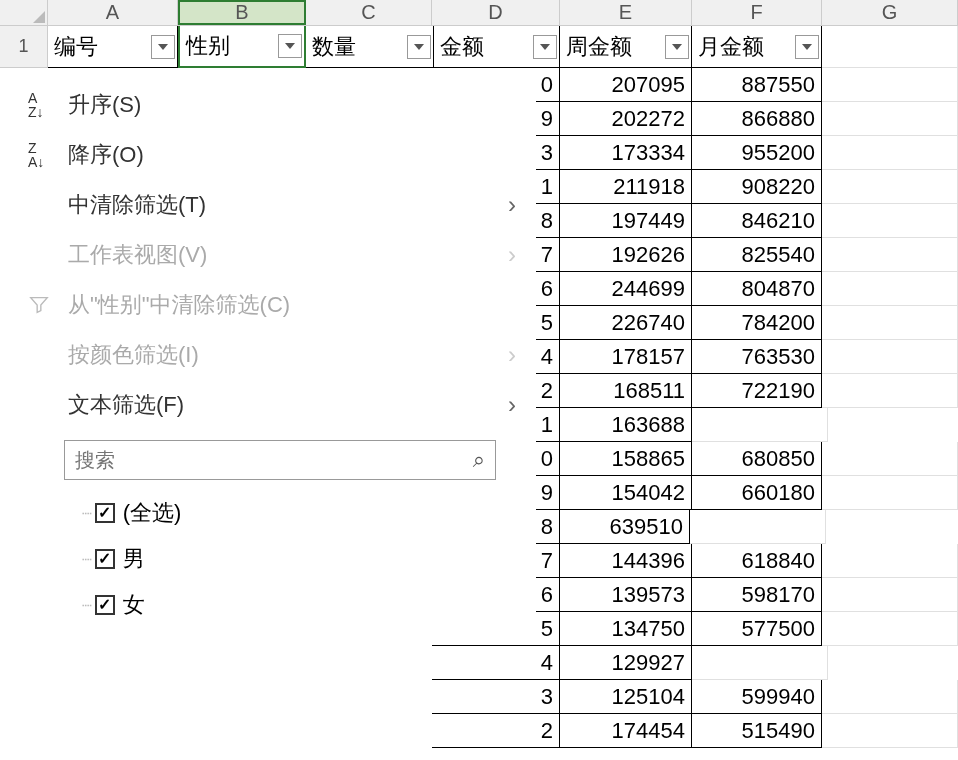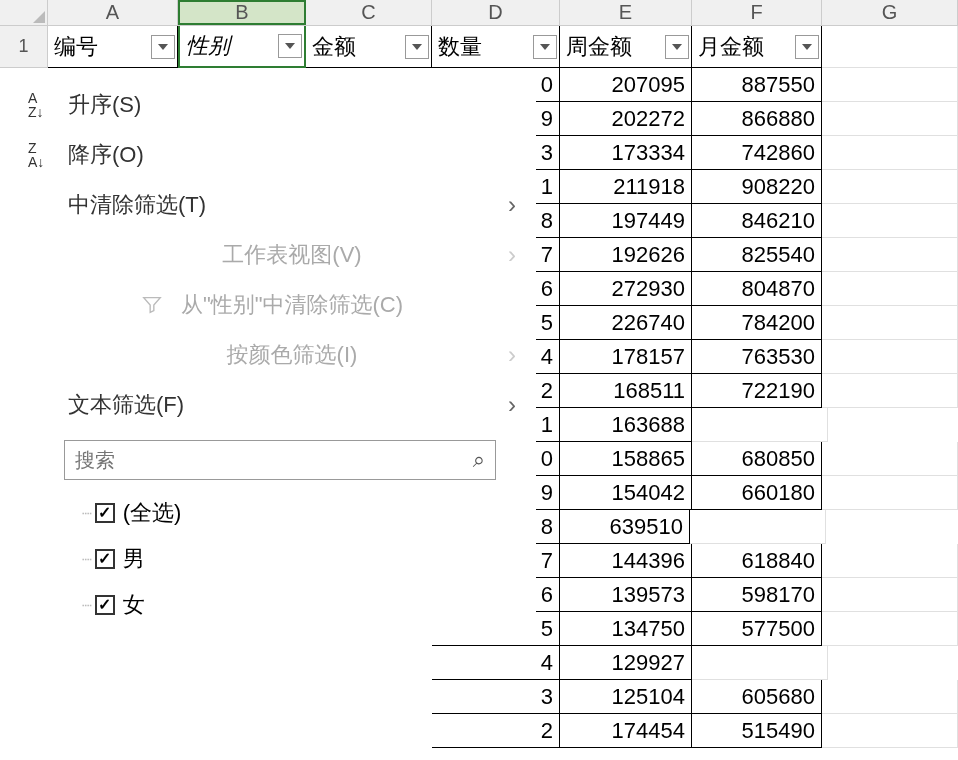--- a/index.html
+++ b/index.html
@@ -18,21 +18,21 @@
     .cell.thin-border { border-right: 1px solid #e0e0e0; border-bottom: 1px solid #e0e0e0; }
     .cell-right { justify-content: flex-end; }
     .dropdown-btn { position: absolute; right: 2px; top: 50%; transform: translateY(-50%); width: 24px; height: 24px; border: 1px solid #999; background: #fff; display: flex; align-items: center; justify-content: center; cursor: pointer; }
     .dropdown-btn::after { content: ""; border-left: 5px solid transparent; border-right: 5px solid transparent; border-top: 6px solid #555; }
     
     .data-rows { position: absolute; top: 68px; left: 0; right: 0; }
     .data-row { display: flex; height: 34px; }
     
     .filter-menu { position: absolute; top: 70px; left: 8px; width: 528px; background: #fff; z-index: 100; padding: 10px 0; }
     .menu-item { display: flex; align-items: center; padding: 10px 20px; font-size: 22px; color: #333; cursor: pointer; position: relative; }
-    .menu-item.disabled { color: #aaa; cursor: default; justify-content: center; }
+    .menu-item.disabled { color: #aaa; cursor: default; }
     .menu-icon { width: 40px; display: flex; align-items: center; justify-content: flex-start; }
     .menu-arrow { position: absolute; right: 20px; font-size: 24px; color: #666; }
     .menu-item.disabled .menu-arrow { color: #ccc; }
     
     .search-box { margin: 10px 40px 10px 56px; border: 1px solid #999; display: flex; align-items: center; padding: 6px 10px; }
     .search-box input { flex: 1; border: none; outline: none; font-size: 20px; color: #14532d; }
     .search-icon { font-size: 22px; color: #555; }
     
     .filter-tree { margin: 8px 40px 0 74px; }
     .tree-item { display: flex; align-items: center; padding: 8px 0; font-size: 22px; }
@@ -62,30 +62,30 @@
   <div class="col-head wF">F</div>
   <div class="col-head wG">G</div>
 </div>
 
 <div class="main-row">
   <div class="row-header">1</div>
   <div class="cell wA">
     <span>编号</span>
     <div class="dropdown-btn"></div>
   </div>
-  <div class="cell wB" style="border:2px solid #2e7d32; border-top:none;font-style:italic;">
+  <div class="cell wB" style="border:2px solid #2e7d32; border-top:none;">
     <span>性别</span>
+    <div class="dropdown-btn"></div>
+  </div>
+  <div class="cell wD">
+    <span>数量</span>
     <div class="dropdown-btn"></div>
   </div>
   <div class="cell wC">
     <span>金额</span>
-    <div class="dropdown-btn"></div>
-  </div>
-  <div class="cell wD">
-    <span>数量</span>
     <div class="dropdown-btn"></div>
   </div>
   <div class="cell wE">
     <span>周金额</span>
     <div class="dropdown-btn"></div>
   </div>
   <div class="cell wF">
     <span>月金额</span>
     <div class="dropdown-btn"></div>
   </div>
@@ -107,21 +107,21 @@
       <div class="cell wD cell-right">9</div>
       <div class="cell wE cell-right">202272</div>
       <div class="cell wF cell-right">866880</div>
       <div class="cell wG thin-border"></div>
     </div>
     <div class="data-row">
       <div style="width:48px"></div>
       <div style="width:384px"></div>
       <div class="cell wD cell-right">3</div>
       <div class="cell wE cell-right">173334</div>
-      <div class="cell wF cell-right">742860</div>
+      <div class="cell wF cell-right">955200</div>
       <div class="cell wG thin-border"></div>
     </div>
     <div class="data-row">
       <div style="width:48px"></div>
       <div style="width:384px"></div>
       <div class="cell wD cell-right">1</div>
       <div class="cell wE cell-right">211918</div>
       <div class="cell wF cell-right">908220</div>
       <div class="cell wG thin-border"></div>
     </div>
@@ -138,21 +138,21 @@
       <div style="width:384px"></div>
       <div class="cell wD cell-right">7</div>
       <div class="cell wE cell-right">192626</div>
       <div class="cell wF cell-right">825540</div>
       <div class="cell wG thin-border"></div>
     </div>
     <div class="data-row">
       <div style="width:48px"></div>
       <div style="width:384px"></div>
       <div class="cell wD cell-right">6</div>
-      <div class="cell wE cell-right">272930</div>
+      <div class="cell wE cell-right">244699</div>
       <div class="cell wF cell-right">804870</div>
       <div class="cell wG thin-border"></div>
     </div>
     <div class="data-row">
       <div style="width:48px"></div>
       <div style="width:384px"></div>
       <div class="cell wD cell-right">5</div>
       <div class="cell wE cell-right">226740</div>
       <div class="cell wF cell-right">784200</div>
       <div class="cell wG thin-border"></div>
@@ -232,21 +232,21 @@
       <div style="width:384px"></div>
       <div class="cell wD cell-right">4</div>
       <div class="cell wE cell-right">129927</div>
       <div class="cell wG thin-border"></div>
     </div>
     <div class="data-row">
       <div style="width:48px"></div>
       <div style="width:384px"></div>
       <div class="cell wD cell-right">3</div>
       <div class="cell wE cell-right">125104</div>
-      <div class="cell wF cell-right">605680</div>
+      <div class="cell wF cell-right">599940</div>
       <div class="cell wG thin-border"></div>
     </div>
     <div class="data-row">
       <div style="width:48px"></div>
       <div style="width:384px"></div>
       <div class="cell wD cell-right">2</div>
       <div class="cell wE cell-right">174454</div>
       <div class="cell wF cell-right">515490</div>
       <div class="cell wG thin-border"></div>
     </div>

